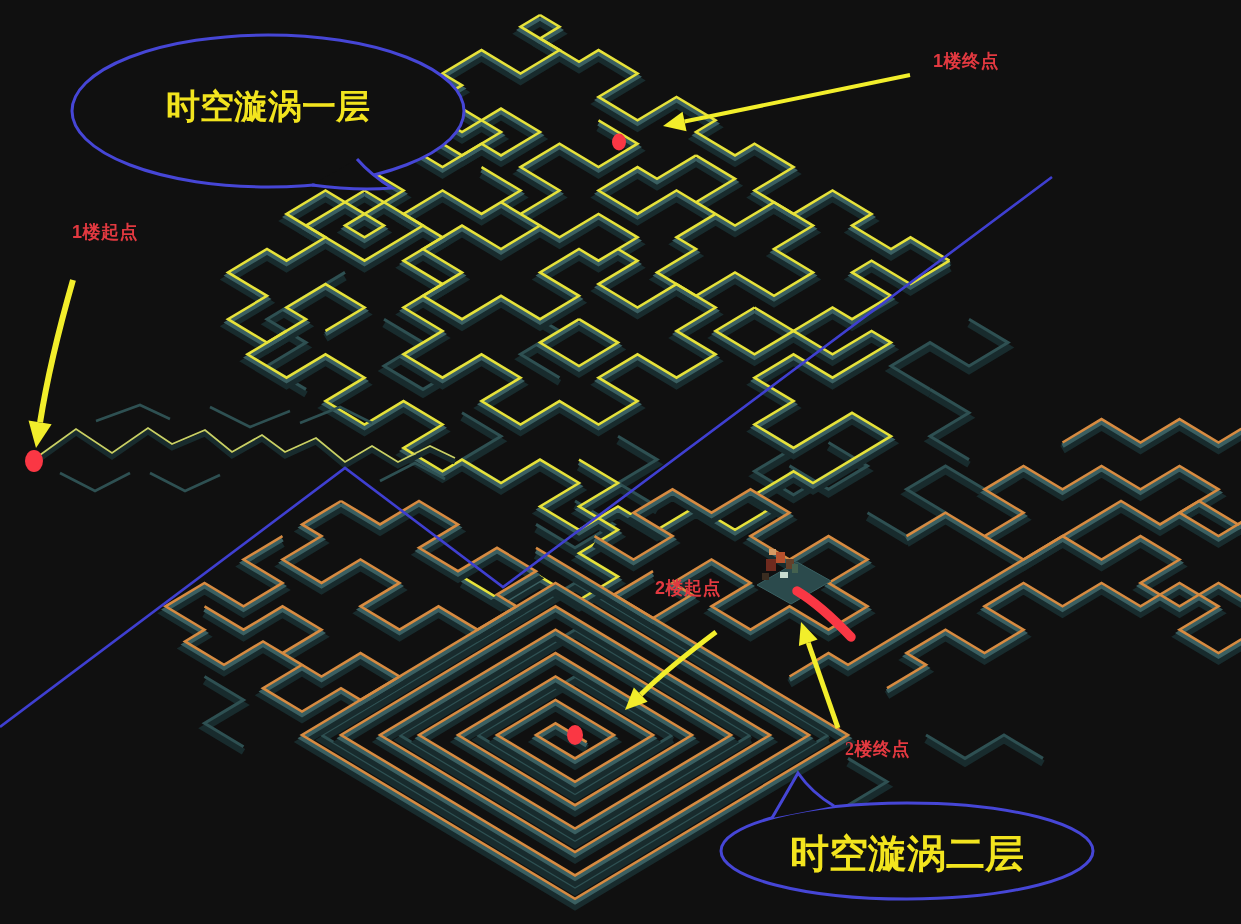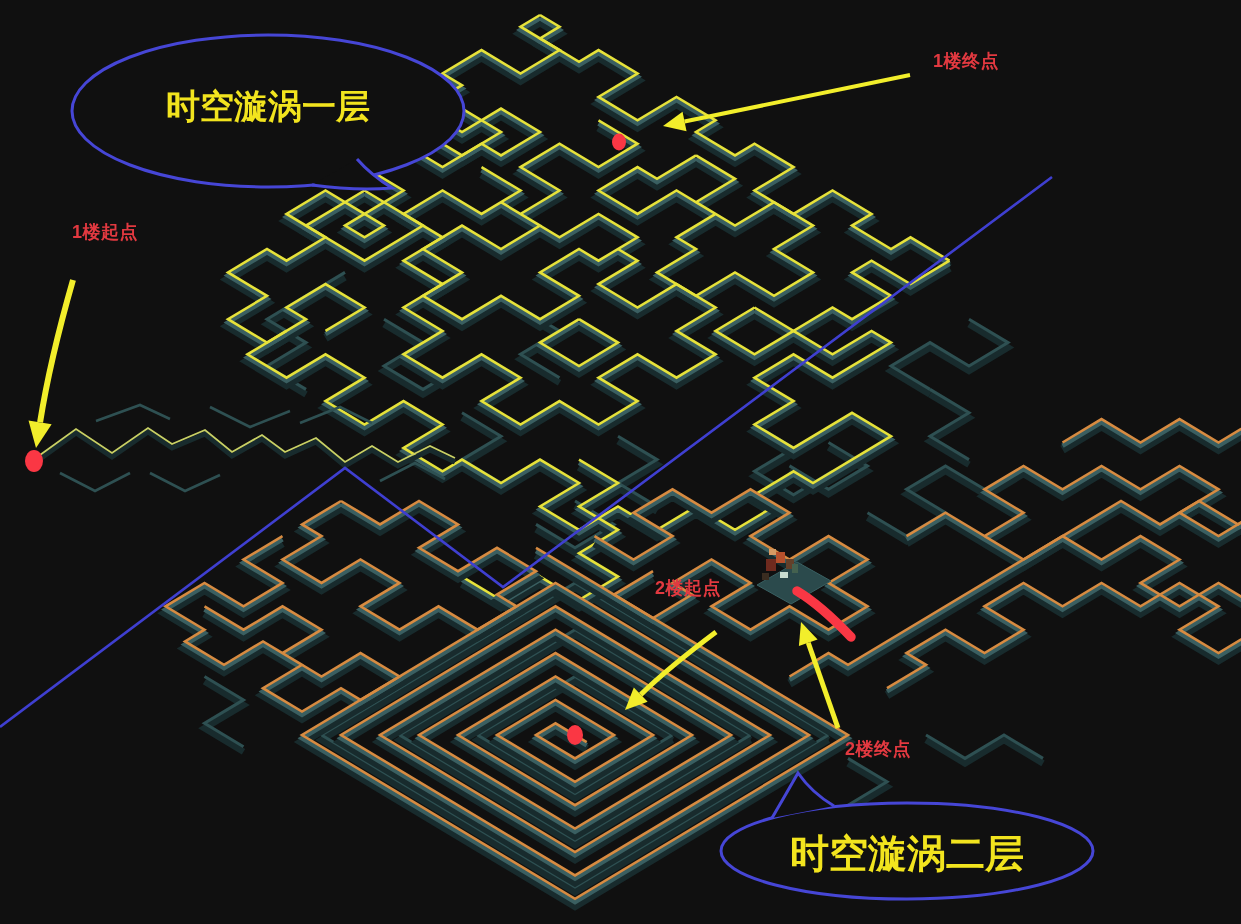--- a/index.html
+++ b/index.html
@@ -148,16 +148,16 @@
         <path d="M838 728 L808.2502499649149 642.7709863859724" stroke="#f2ee2b" stroke-width="5" fill="none"></path>
         <polygon points="801,622 817.5971938386025,639.5083739017607 798.9033060912274,646.033598870184" fill="#f2ee2b"></polygon>
       </g>
       <ellipse cx="34" cy="461" rx="9" ry="11" fill="#fa3744"></ellipse>
       <ellipse cx="619" cy="142" rx="7" ry="8.5" fill="#fa3744"></ellipse>
       <ellipse cx="575" cy="735" rx="8" ry="10" fill="#fa3744"></ellipse>
     </svg>
   <div class="map-label" id="label-0" style="left: 36px; top: 220px; color: rgb(226, 57, 64); margin-left: 36px;">1楼起点</div>
   <div class="map-label" id="label-1" style="left: 933px; top: 49px; color: rgb(226, 57, 64);">1楼终点</div>
   <div class="map-label" id="label-2" style="left: 655px; top: 576px; color: rgb(226, 57, 64);">2楼起点</div>
-  <div class="map-label" id="label-3" style="left: 845px; top: 737px; color: rgb(226, 57, 64);">2楼终点</div>
+  <div class="map-label" id="label-3" style="left: 845px; top: 737px; color: rgb(226, 57, 64); font-family: Liberation Serif, serif;">2楼终点</div>
   <div class="bubble-label" id="bubble-text-1" style="left: 268px; top: 84px; color: rgb(242, 228, 30);">时空漩涡一层</div>
   <div class="bubble-label" id="bubble-text-2" style="left: 907px; top: 827px; color: rgb(242, 228, 30);">时空漩涡二层</div>
 </div>
 
 </body></html>

